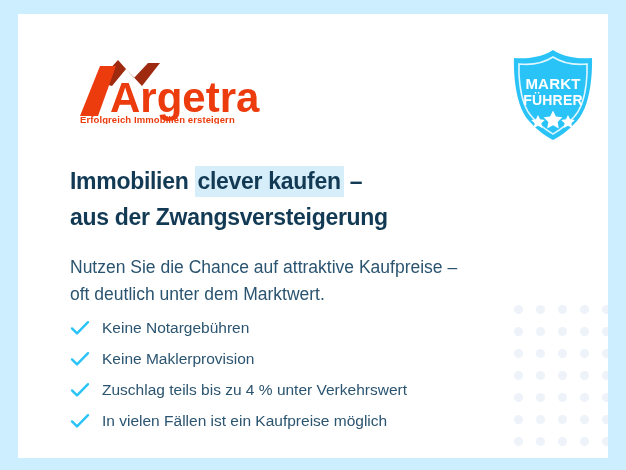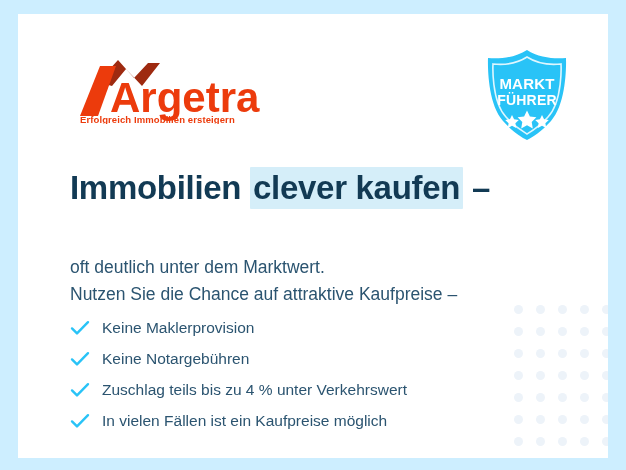--- a/index.html
+++ b/index.html
@@ -60,35 +60,35 @@
     top: 42px;
     width: 190px;
     height: 68px;
     z-index: 3;
   }
   .logo svg { display: block; }
 
   
   .badge {
     position: absolute;
-    left: 463px;
+    left: 489px;
     top: 33px;
     width: 92px;
     height: 96px;
     z-index: 3;
   }
   .badge svg { display: block; }
 
   
   .headline {
     position: absolute;
     left: 52px;
     top: 134px;
     width: 470px;
-    font-size: 33px;
+    font-size: 23px;
     font-weight: bold;
     line-height: 36px;
     letter-spacing: -0.3px;
     color: #123a54;
     z-index: 2;
   }
   .headline .hl-line { display: block; white-space: nowrap; }
   .headline mark {
     background: #d5eef9;
     color: #123a54;
@@ -206,43 +206,44 @@
         <g fill="#ffffff">
           <polygon points="31,68 33.1,72.3 37.8,73 34.4,76.3 35.2,81 31,78.8 26.8,81 27.6,76.3 24.2,73 28.9,72.3"></polygon>
           <polygon points="46,63.5 48.9,69.4 55.4,70.3 50.7,74.9 51.8,81.4 46,78.3 40.2,81.4 41.3,74.9 36.6,70.3 43.1,69.4"></polygon>
           <polygon points="61,68 63.1,72.3 67.8,73 64.4,76.3 65.2,81 61,78.8 56.8,81 57.6,76.3 54.2,73 58.9,72.3"></polygon>
         </g>
       </svg>
     </div>
 
     <h1 class="headline">
       <span class="hl-line"><span>Immobilien </span><mark>clever kaufen</mark><span> –</span></span>
+      <span class="hl-line">aus der Zwangsversteigerung</span>
     </h1>
 
     <p class="subheadline">
+      <span>Nutzen Sie die Chance auf attraktive Kaufpreise –</span>
       <span>oft deutlich unter dem Marktwert.</span>
-      <span>Nutzen Sie die Chance auf attraktive Kaufpreise –</span>
     </p>
 
     <ul class="bullets">
       <li>
         <span class="check">
           <svg width="20" height="16" viewBox="0 0 20 16">
               <path d="M2 8.4 L7 13.4 L18 2.2" fill="none" stroke="#29c3f7" stroke-width="2.4" stroke-linecap="round" stroke-linejoin="round"></path>
             </svg>
         </span>
+        <span class="btxt">Keine Notargebühren</span>
+      </li>
+      <li>
+        <span class="check">
+          <svg width="20" height="16" viewBox="0 0 20 16">
+              <path d="M2 8.4 L7 13.4 L18 2.2" fill="none" stroke="#29c3f7" stroke-width="2.4" stroke-linecap="round" stroke-linejoin="round"></path>
+            </svg>
+        </span>
         <span class="btxt">Keine Maklerprovision</span>
-      </li>
-      <li>
-        <span class="check">
-          <svg width="20" height="16" viewBox="0 0 20 16">
-              <path d="M2 8.4 L7 13.4 L18 2.2" fill="none" stroke="#29c3f7" stroke-width="2.4" stroke-linecap="round" stroke-linejoin="round"></path>
-            </svg>
-        </span>
-        <span class="btxt">Keine Notargebühren</span>
       </li>
       <li>
         <span class="check">
           <svg width="20" height="16" viewBox="0 0 20 16">
               <path d="M2 8.4 L7 13.4 L18 2.2" fill="none" stroke="#29c3f7" stroke-width="2.4" stroke-linecap="round" stroke-linejoin="round"></path>
             </svg>
         </span>
         <span class="btxt">Zuschlag teils bis zu 4 % unter Verkehrswert</span>
       </li>
       <li>

